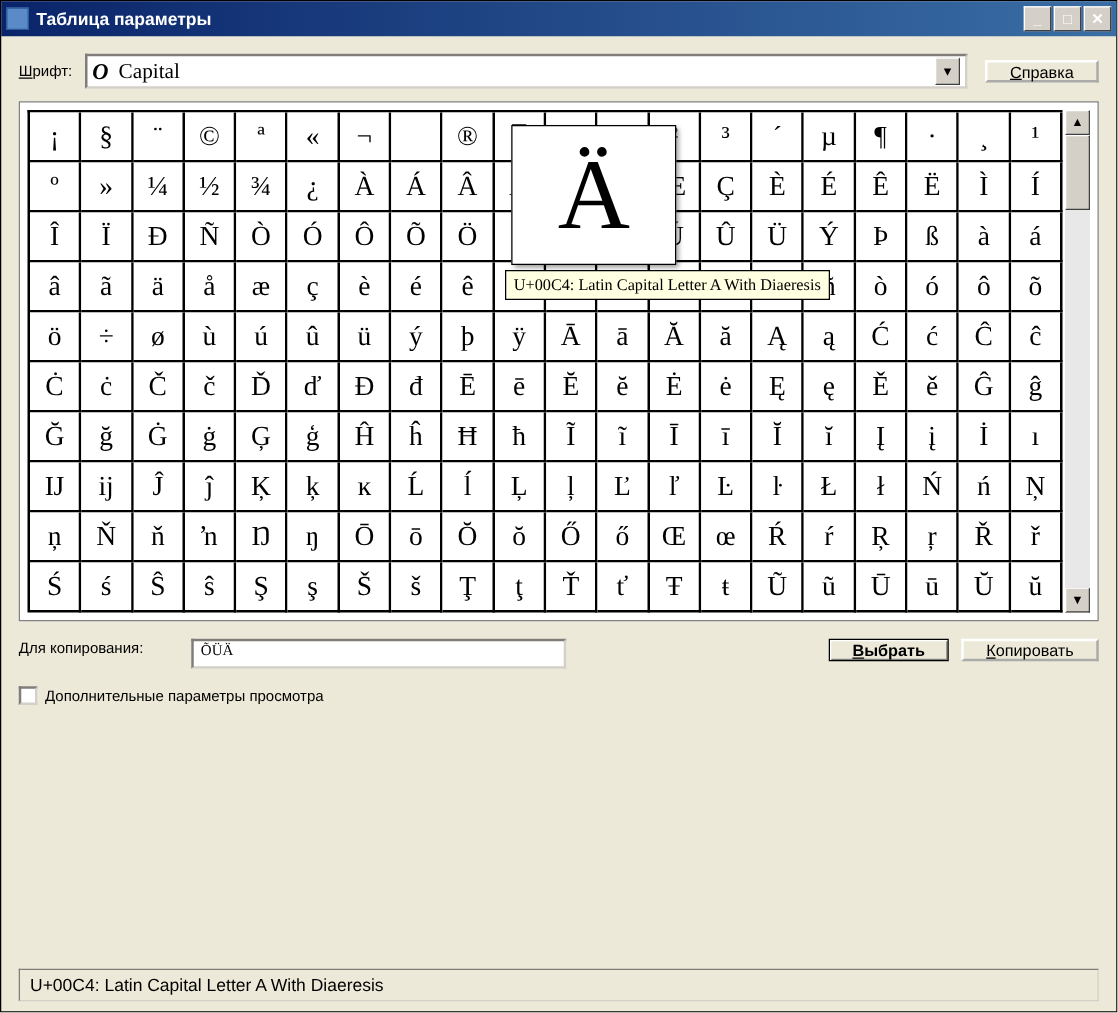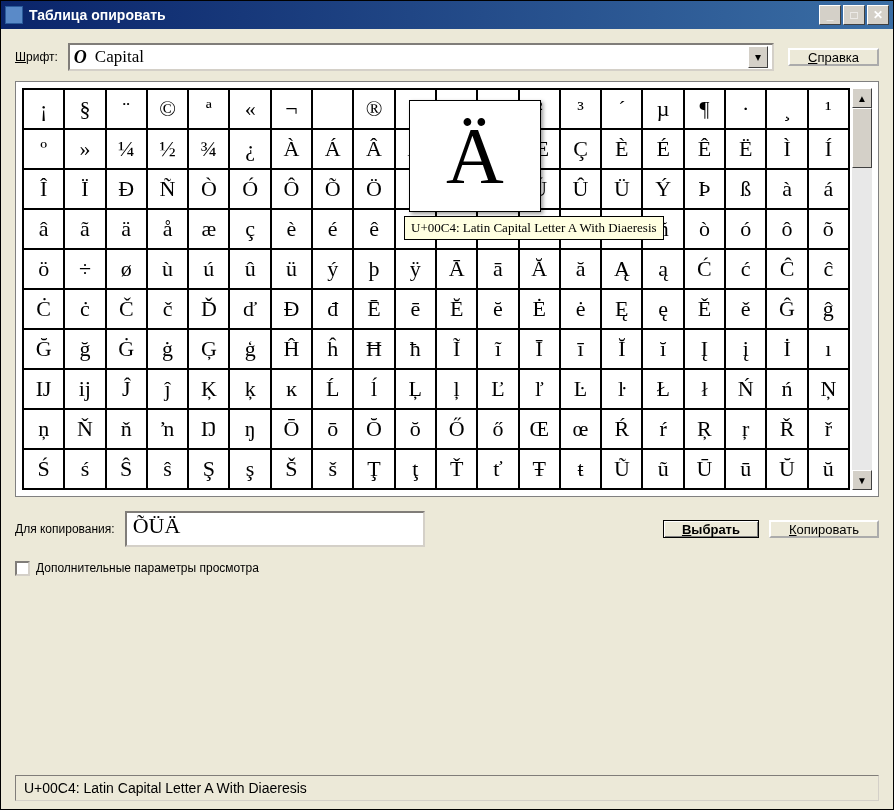--- a/index.html
+++ b/index.html
@@ -22,34 +22,34 @@
   .grid-wrap { border: 1px solid #808080; background: #fff; padding: 6px; margin-bottom: 14px; display:flex; }
   .grid { flex:1; display: grid; grid-template-columns: repeat(20, 1fr); grid-auto-rows: 40px; border-top: 2px solid #000; border-left: 2px solid #000; font-family: Garamond, Georgia, serif; position: relative; }
   .cell { border-right: 2px solid #000; border-bottom: 2px solid #000; display: flex; align-items: center; justify-content: center; font-size: 22px; cursor: default; background:#fff; }
   .scrollbar { width: 20px; background:#d4d0c8; display:flex; flex-direction:column; margin-left:2px; }
   .sb-btn { height:20px; background:#d4d0c8; border:1px solid #fff; border-right-color:#404040; border-bottom-color:#404040; display:flex; align-items:center; justify-content:center; font-size:10px; }
   .sb-track { flex:1; background:#e8e8e8; position:relative; }
   .sb-thumb { position:absolute; top:0; left:0; right:0; height:60px; background:#d4d0c8; border:1px solid #fff; border-right-color:#404040; border-bottom-color:#404040; }
   .preview { position: absolute; background:#fff; border:1px solid #000; box-shadow: 2px 2px 4px rgba(0,0,0,0.4); z-index:10; }
   .preview-char { width: 130px; height: 110px; display:flex; align-items:center; justify-content:center; font-family: Garamond, Georgia, serif; font-size: 80px; }
   .tooltip { position:absolute; background:#ffffe1; border:1px solid #000; padding: 3px 6px; font-size:13px; white-space: nowrap; z-index:11; }
-  .copy-row { display:flex; align-items:center; margin-bottom: 14px; }
-  .copy-input { flex: 0 0 300px; height: 36px; background:#fff; border: 2px inset #d4d0c8; padding: 0 6px; font-family: Garamond, Georgia, serif; font-size: 22px; margin-right: auto; }
-  .adv-row { display:flex; align-items:flex-start; margin-bottom: 10px; }
+  .copy-row { display:flex; align-items:flex-start; margin-bottom: 14px; }
+  .copy-input { flex: 0 0 300px; height: 24px; background:#fff; border: 2px inset #d4d0c8; padding: 0 6px; font-family: Garamond, Georgia, serif; font-size: 12px; margin-right: auto; margin-left: 28px; }
+  .adv-row { display:flex; align-items:center; margin-bottom: 10px; }
   .checkbox { width:15px; height:15px; border: 2px inset #d4d0c8; background:#fff; margin-right:6px; }
   .status { border: 1px inset #d4d0c8; padding: 4px 8px; font-size: 14px; background: #ece9d8; margin-top:auto; }
   .u { text-decoration: underline; }
 </style>
 </head>
 <body>
 
 <div class="window">
   <div class="titlebar">
     <span class="icon"></span>
-    <span class="title">Таблица опировать</span>
+    <span class="title">Таблица параметры</span>
     <div class="win-btns">
       <div class="win-btn">_</div>
       <div class="win-btn">□</div>
       <div class="win-btn">✕</div>
     </div>
   </div>
 
   <div class="client">
 
     <div class="row">

